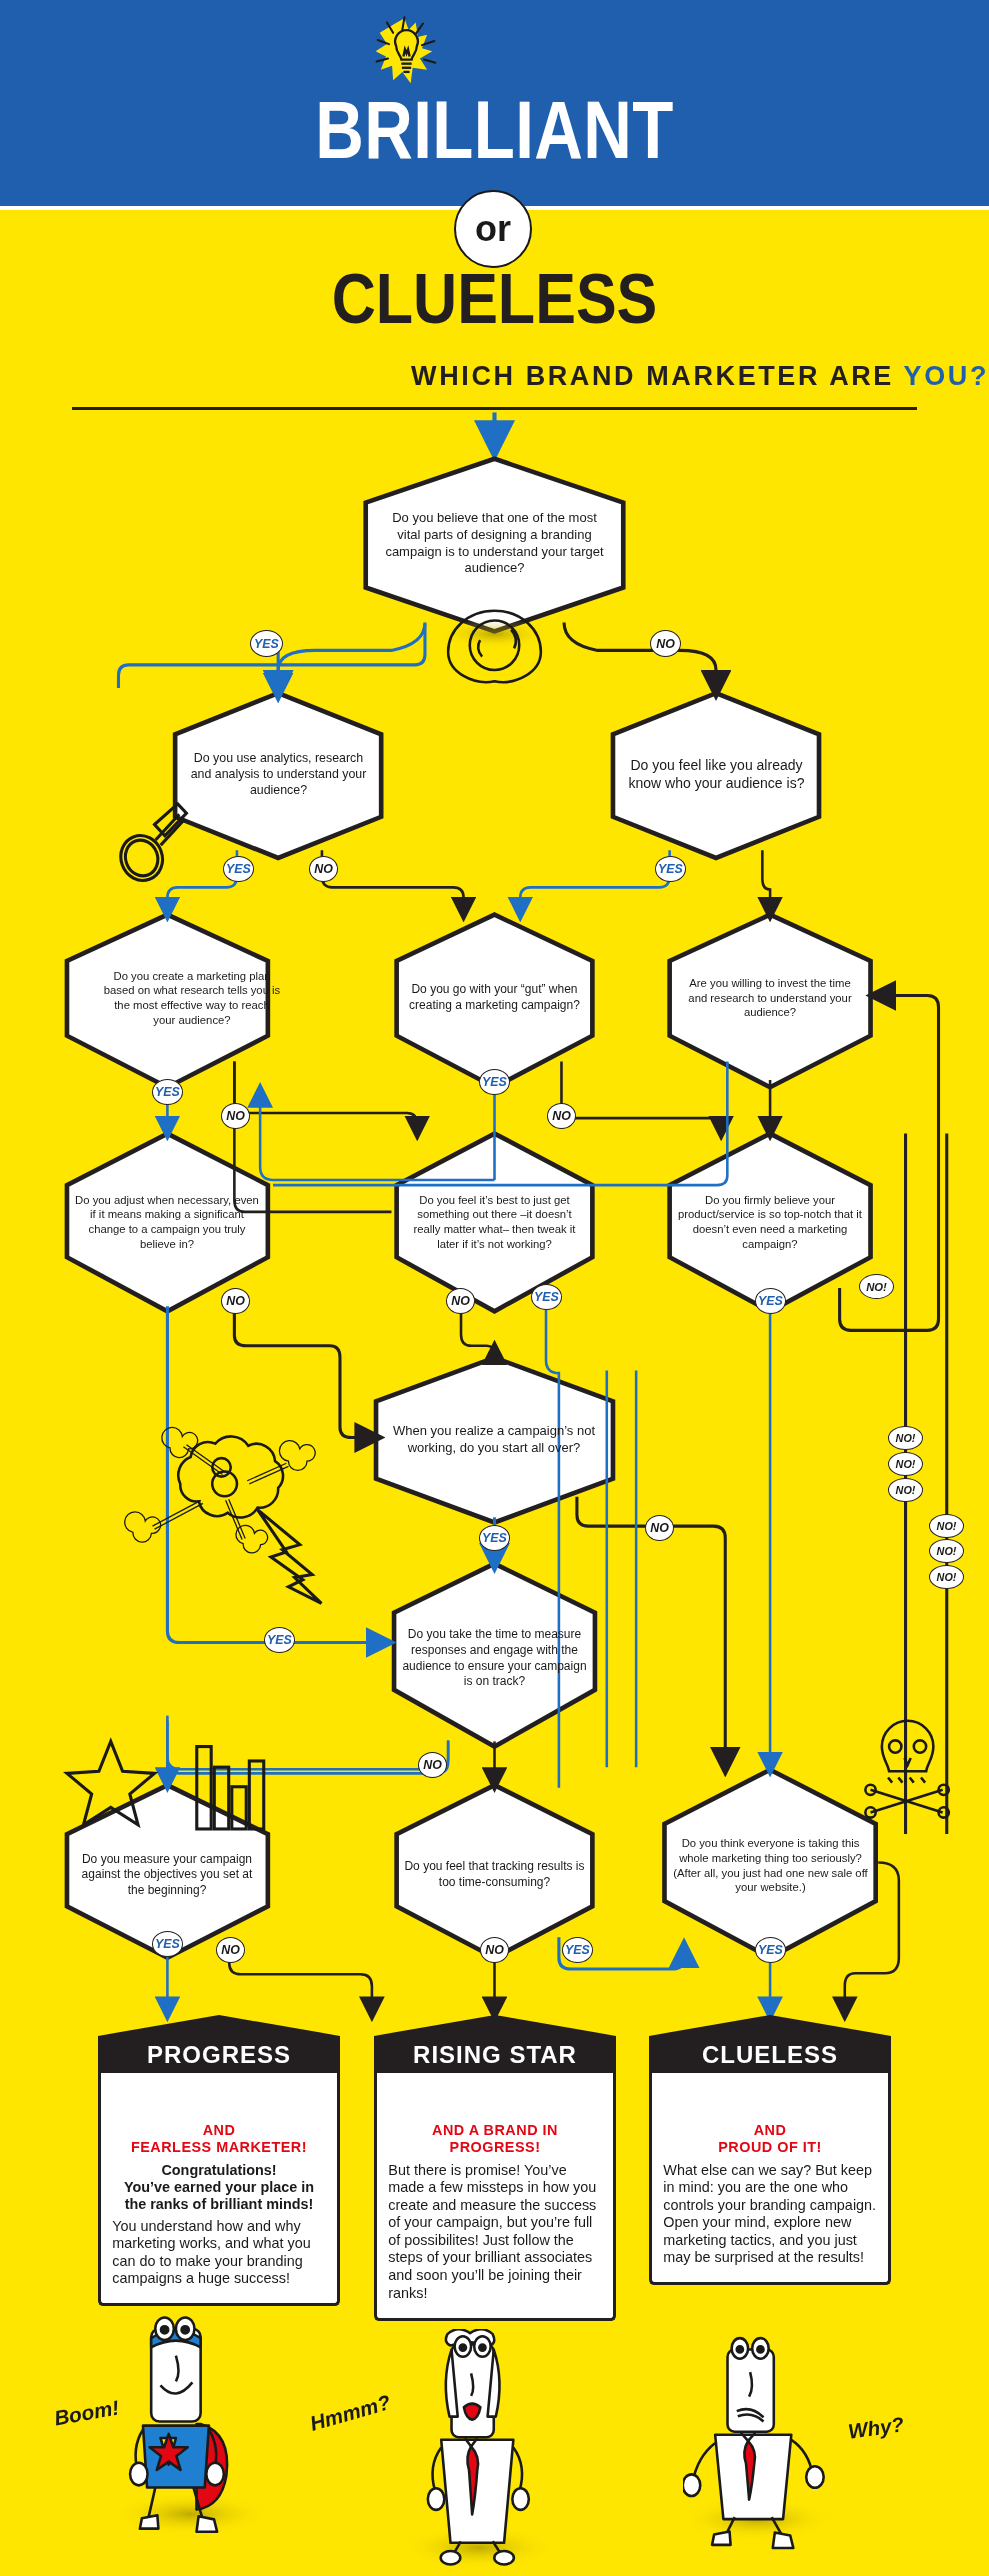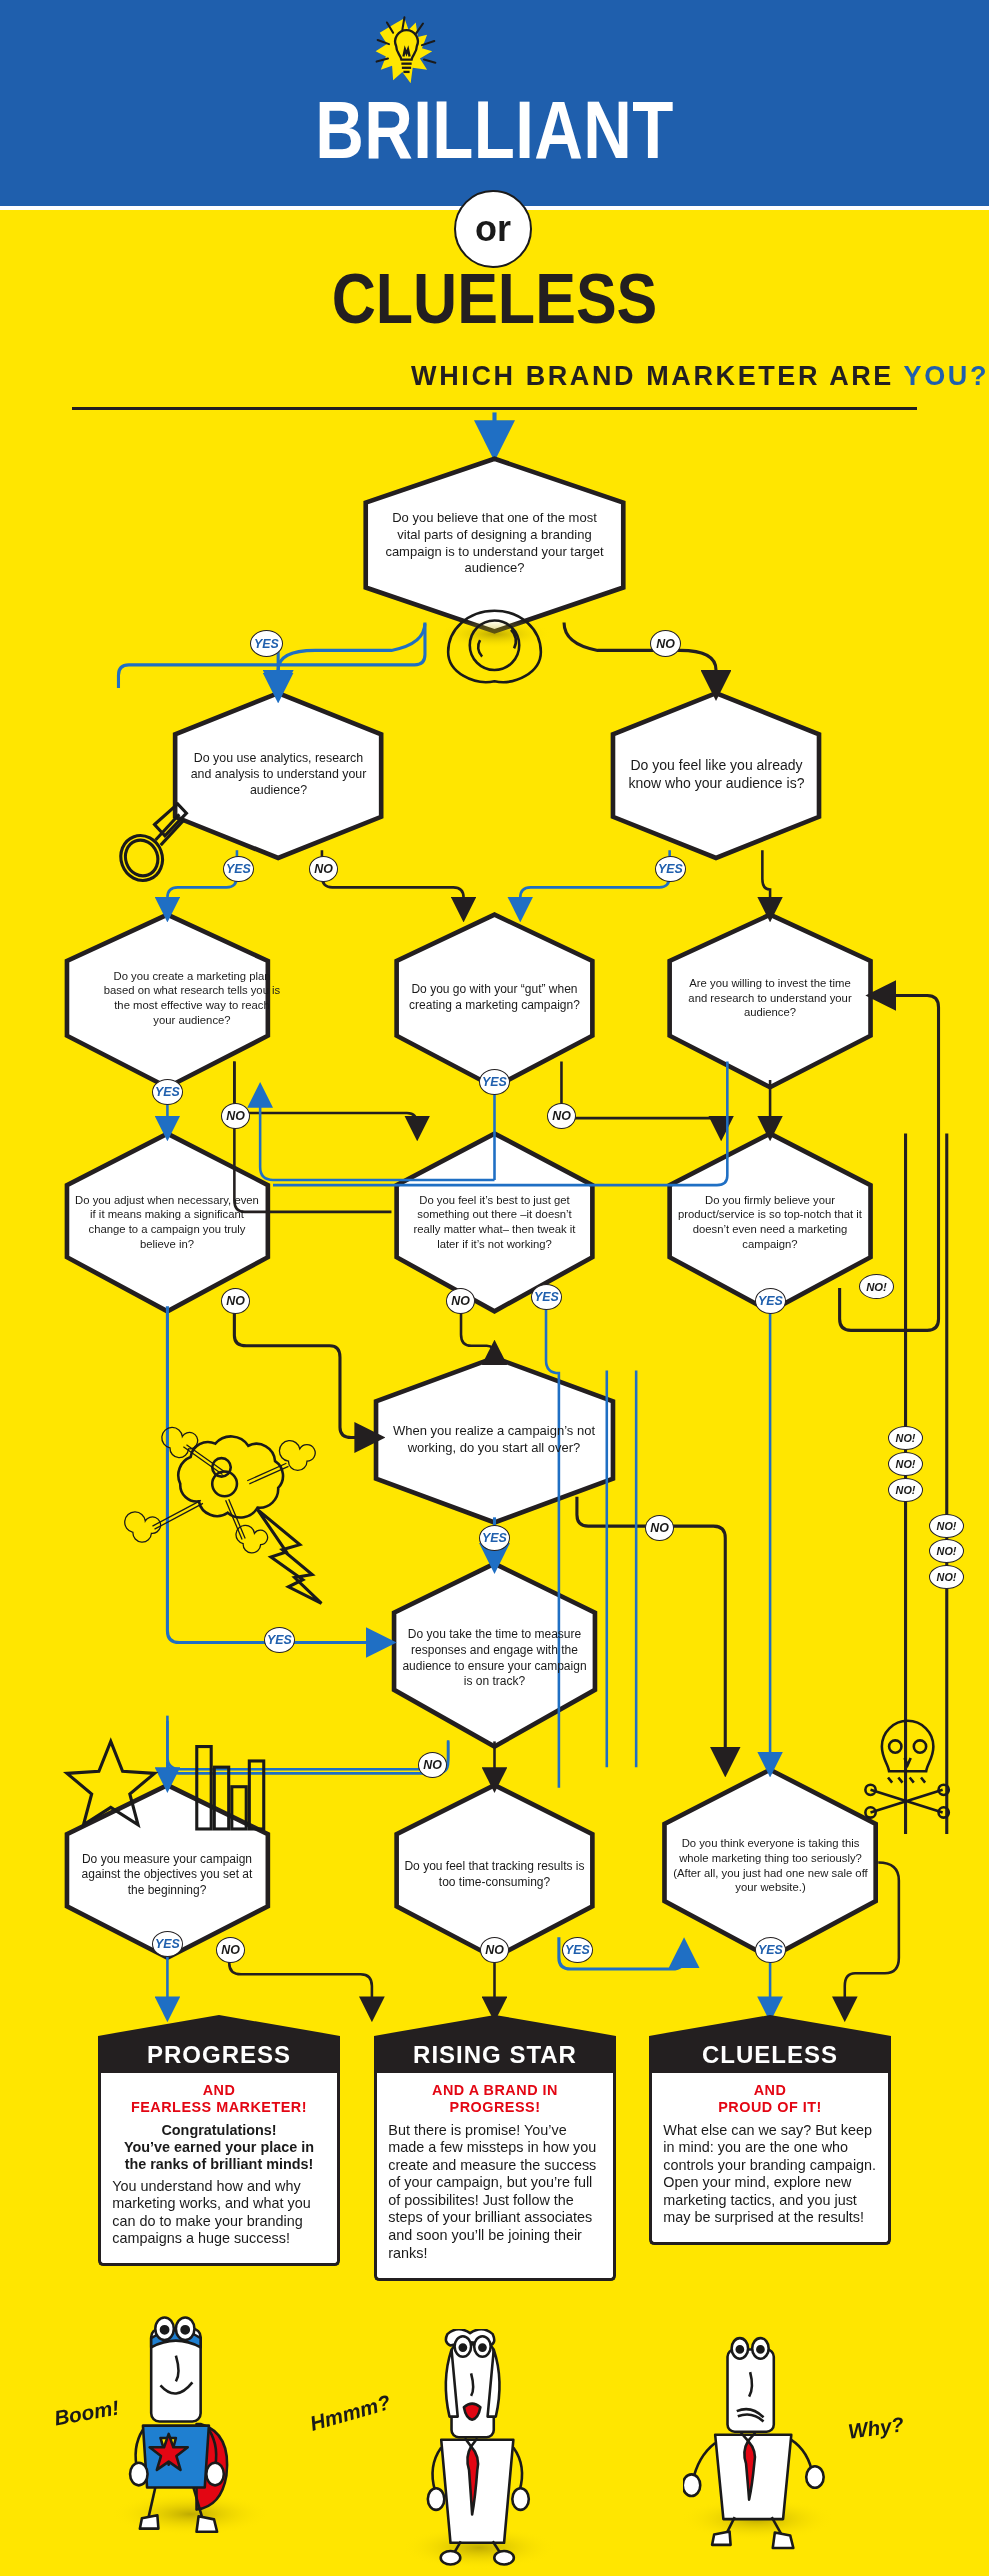--- a/index.html
+++ b/index.html
@@ -98,21 +98,21 @@
   }
   .result-body {
     background: #ffffff;
     border: 3.6px solid #231f20; border-top: none;
     border-radius: 0 0 5.2px 5.2px;
     padding: 9.3px 11.3px 15.5px 11.3px;
     text-align: center;
   }
   .result-sub {
     color: #e30613; font-weight: bold; font-size: 14.4px;
-    letter-spacing: 0.5px; line-height: 1.15; margin-bottom: 6.2px;
+    letter-spacing: 0.5px; line-height: 1.15; margin-bottom: 6.2px; margin-top: 40px;
   }
   .result-lead {
     color: #1a1a1a; font-weight: bold; font-size: 14.4px;
     line-height: 1.2; margin-bottom: 4.1px;
   }
   .result-text {
     color: #1a1a1a; font-size: 14.4px; line-height: 1.22; text-align: left;
   }
 
   

